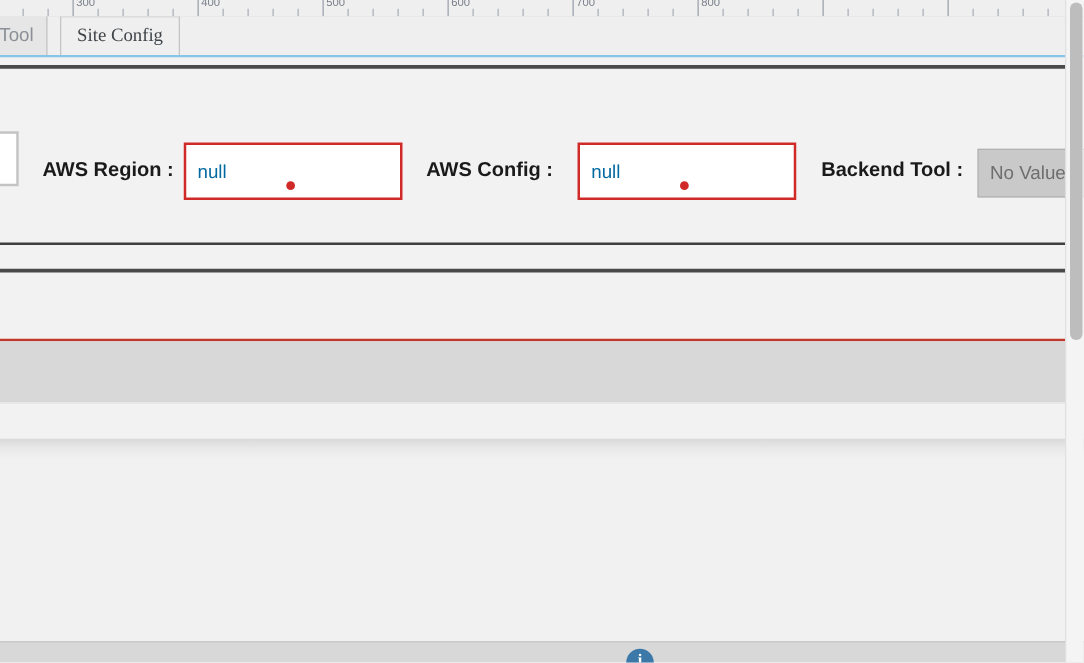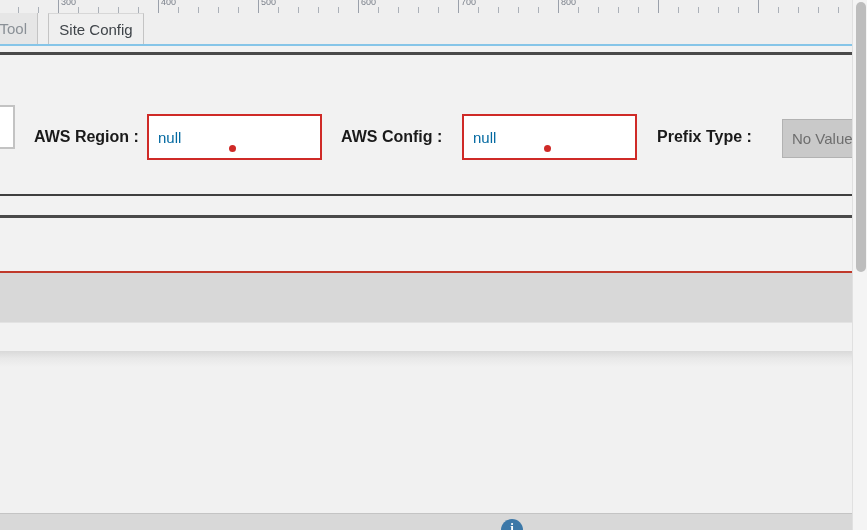--- a/index.html
+++ b/index.html
@@ -74,20 +74,21 @@
     background: #e6e6e6;
     color: #8a9096;
     border-right: 1px solid #c4c4c4;
   }
   .tab.active {
     background: #efefef;
     color: #3f4449;
     border-left: 1px solid #c4c4c4;
     border-right: 1px solid #c4c4c4;
     border-top: 1px solid #d7d7d7;
+    font-family: Liberation Serif, serif;
   }
 
   
   #panel-top {
     position: absolute;
     left: 0; top: 46px;
     width: 867px; height: 6px;
     background: #f2f2f2;
   }
   .hrule-dark {
@@ -313,21 +314,21 @@
   <div class="text-input plain" style="left:-22px; top:49px; width:37px; height:44px;"></div>
 
   <span class="field-label" style="left:34px; top:72px;">AWS Region :</span>
   <div class="text-input invalid" style="left:147px; top:58px; width:175px; height:46px;">null</div>
   <div class="err-dot" style="left:229px; top:89px;"></div>
 
   <span class="field-label" style="left:341px; top:72px;">AWS Config :</span>
   <div class="text-input invalid" style="left:462px; top:58px; width:175px; height:46px;">null</div>
   <div class="err-dot" style="left:544px; top:89px;"></div>
 
-  <span class="field-label" style="left:657px; top:72px;">Prefix Type :</span>
+  <span class="field-label" style="left:657px; top:72px;">Backend Tool :</span>
   <div class="text-input disabled" style="left:782px; top:63px; width:90px; height:39px;">No Value</div>
 </div>
 
 <div id="mid-band"></div>
 <div class="hrule-dark thin" style="top:194px;"></div>
 <div class="hrule-dark" style="top:215px;"></div>
 
 <div id="red-rule"></div>
 <div id="search-band">
   

